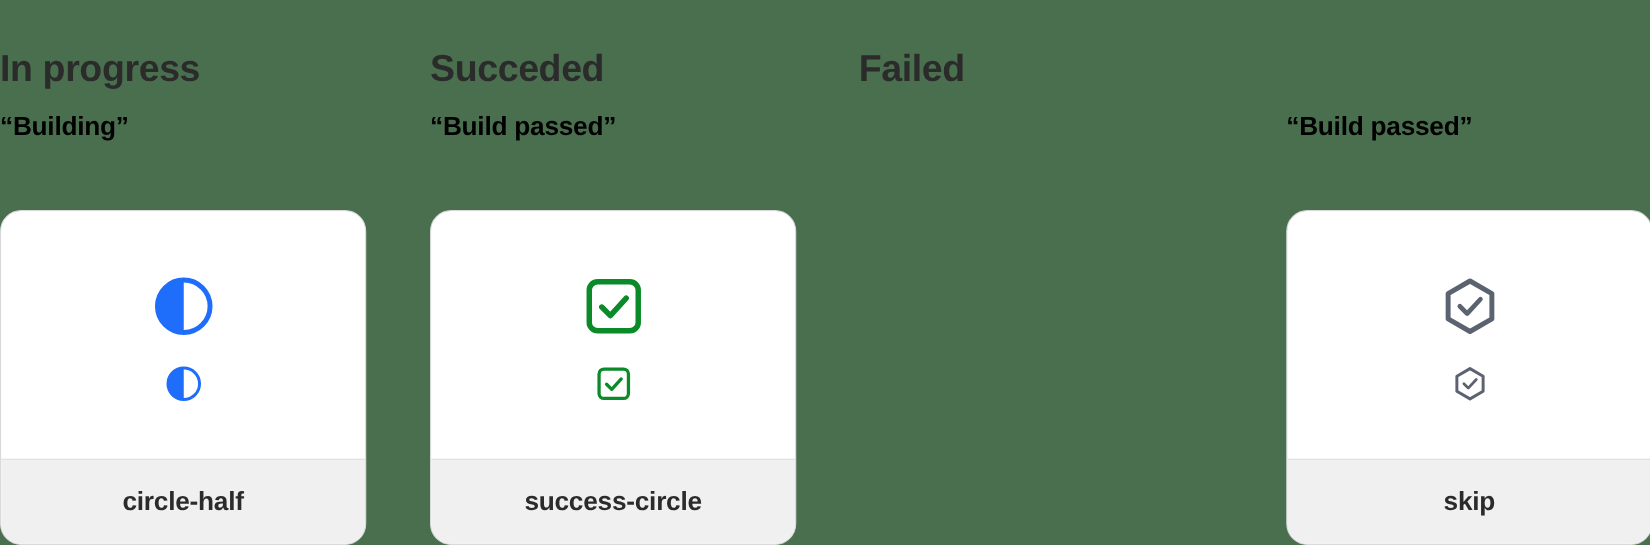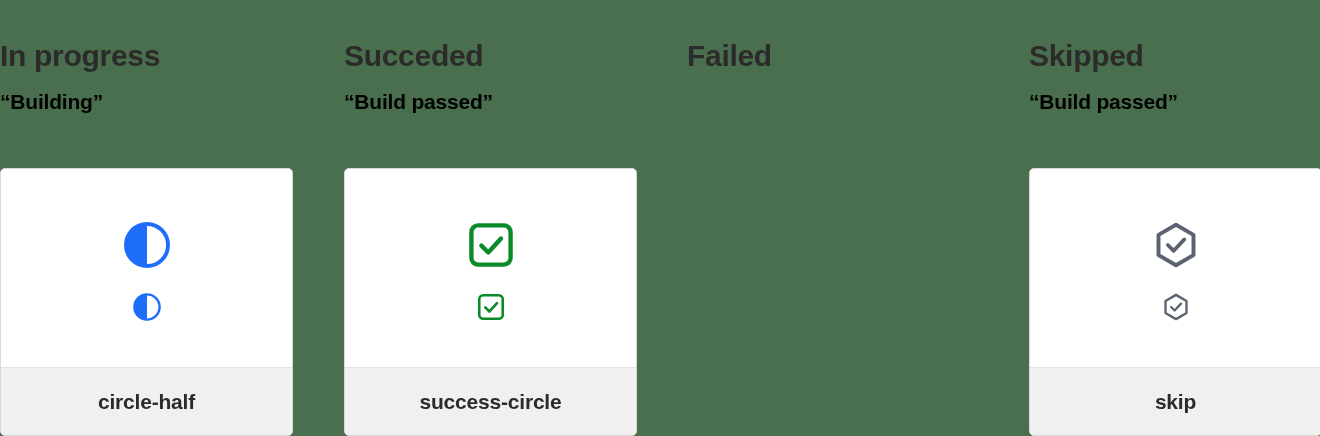--- a/index.html
+++ b/index.html
@@ -73,21 +73,21 @@
   .col-4 .status-title, .col-4 .status-quote { left: 3px; }
 
   
   .card {
     position: absolute;
     top: 168px;
     width: 293px;
     height: 268px;
     background: #ffffff;
     border: 1px solid #d9d9d9;
-    border-radius: 5px;
+    border-radius: 17px;
     overflow: hidden;
     display: flex;
     flex-direction: column;
   }
 
   .col-1 .card { left: 0px; }
   .col-2 .card { left: 2px; }
   .col-3 .card { left: 3px; }
   .col-4 .card { left: 3px; }
 
@@ -177,21 +177,20 @@
 
   <div class="column col-3">
     <div class="head">
       <div class="status-title">Failed</div>
     </div>
 
   </div>
 
   <div class="column col-4">
     <div class="head">
-      <div class="status-title">Skipped</div>
       <div class="status-quote">“Build passed”</div>
     </div>
 
     <div class="card">
       <div class="card-body">
         <svg class="icon-big" viewBox="0 0 24 24">
           <path d="M12 2.3 L20.4 7.15 L20.4 16.85 L12 21.7 L3.6 16.85 L3.6 7.15 Z" fill="none" stroke="#5c6370" stroke-width="1.9" stroke-linejoin="round"></path>
           <path d="M8.1 12.0 L10.9 14.8 L16.0 9.3" fill="none" stroke="#5c6370" stroke-width="1.8" stroke-linecap="round" stroke-linejoin="round"></path>
         </svg>
         <svg class="icon-small" viewBox="0 0 24 24">

